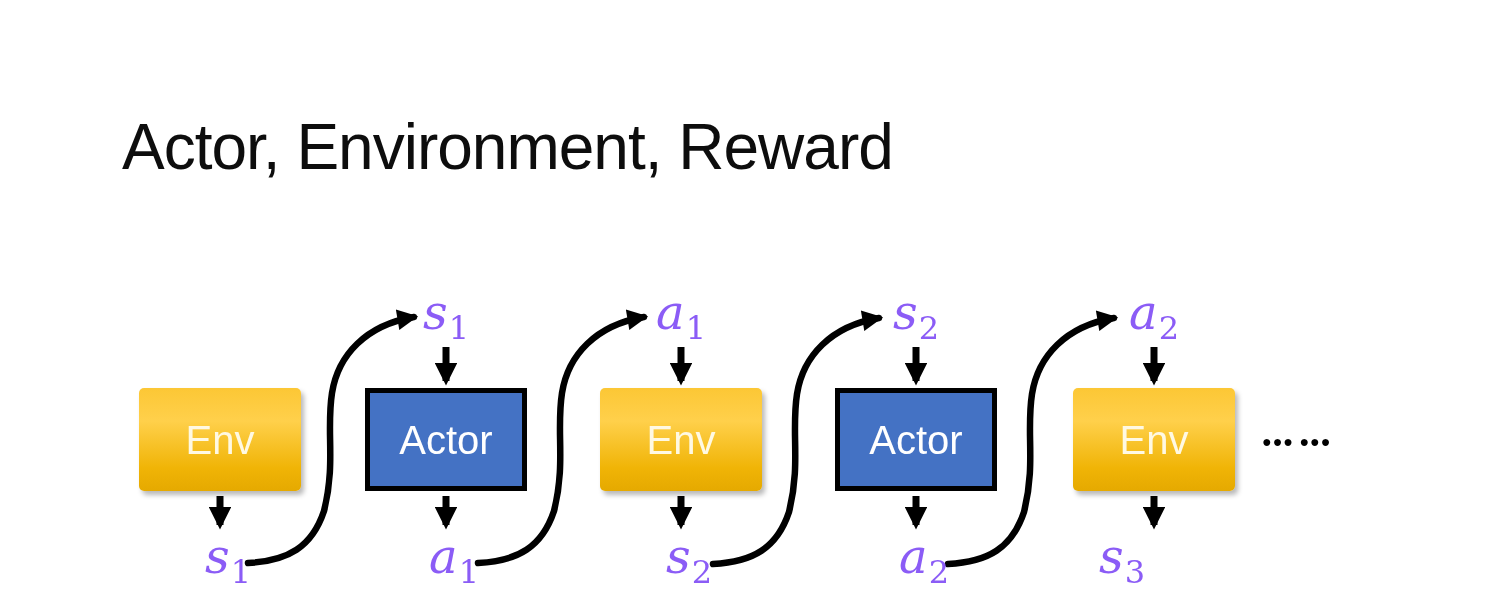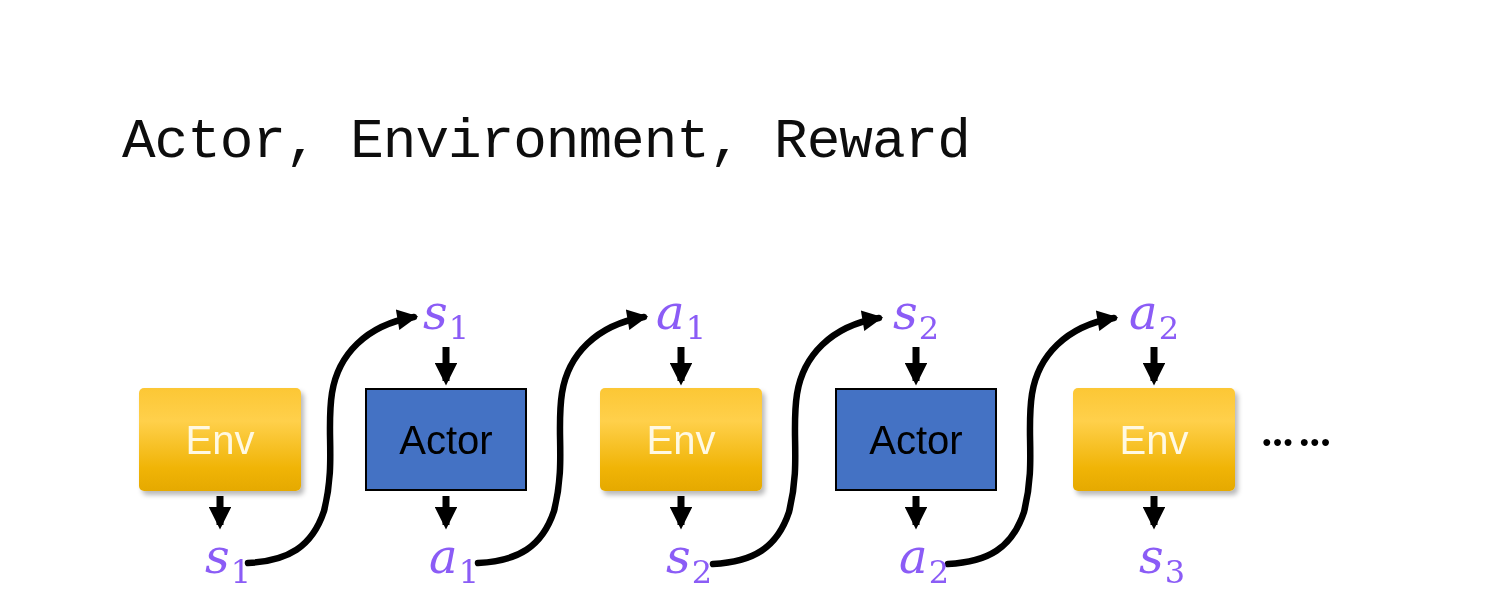--- a/index.html
+++ b/index.html
@@ -6,47 +6,46 @@
   .slide{
     position:relative;
     width:1500px;height:608px;
     background:#ffffff;
     overflow:hidden;
     font-family:"Liberation Sans", sans-serif;
   }
   .page-title{
     position:absolute;
     left:122px;top:112px;
-    font-size:56px;
+    font-size:64px;
     font-weight:300;
     letter-spacing:-1px;
     color:#0d0d0d;
     white-space:nowrap;
     line-height:1.1;
-    font-family:Liberation Mono, monospace;
   }
   .box{
     position:absolute;
     top:388px;
     width:162px;height:103px;
     display:flex;align-items:center;justify-content:center;
     font-size:40px;
     box-sizing:border-box;
     line-height:1;
   }
   .box.env{
     background:linear-gradient(180deg,#fcc735 0%,#ffd04b 32%,#f0b406 78%,#e5a900 100%);
     color:#fff9e3;
     border-radius:5px;
     box-shadow:3px 4px 5px rgba(0,0,0,0.28);
   }
   .box.actor{
     background:#4472c4;
-    border:2px solid #000000;
-    color:#000000;
+    border:5px solid #000000;
+    color:#ffffff;
   }
   .b0{left:139px}.b1{left:365px}.b2{left:600px}.b3{left:835px}.b4{left:1073px}
 
   .math-label{
     position:absolute;
     transform:translateX(-50%);
     font-family:"DejaVu Serif", serif;
     font-style:italic;
     font-size:48px;
     color:#8b5cf6;
@@ -56,21 +55,21 @@
   .math-label .sub{
     font-style:normal;
     font-size:32px;
     display:inline-block;
     transform:translateY(10px);
     margin-left:1px;
   }
   .top-label{top:288px}
   .tl0{left:446px}.tl1{left:681px}.tl2{left:916px}.tl3{left:1154px}
   .bottom-label{top:532px}
-  .bl0{left:228px}.bl1{left:454px}.bl2{left:689px}.bl3{left:924px}.bl4{left:1162px}
+  .bl0{left:228px}.bl1{left:454px}.bl2{left:689px}.bl3{left:924px}.bl4{left:1122px}
 
   .arrow-layer{
     position:absolute;left:0;top:0;width:1500px;height:608px;
     pointer-events:none;
   }
   .ellipsis{
     position:absolute;
     left:1262px;top:433px;
     font-size:16px;
     letter-spacing:1px;

